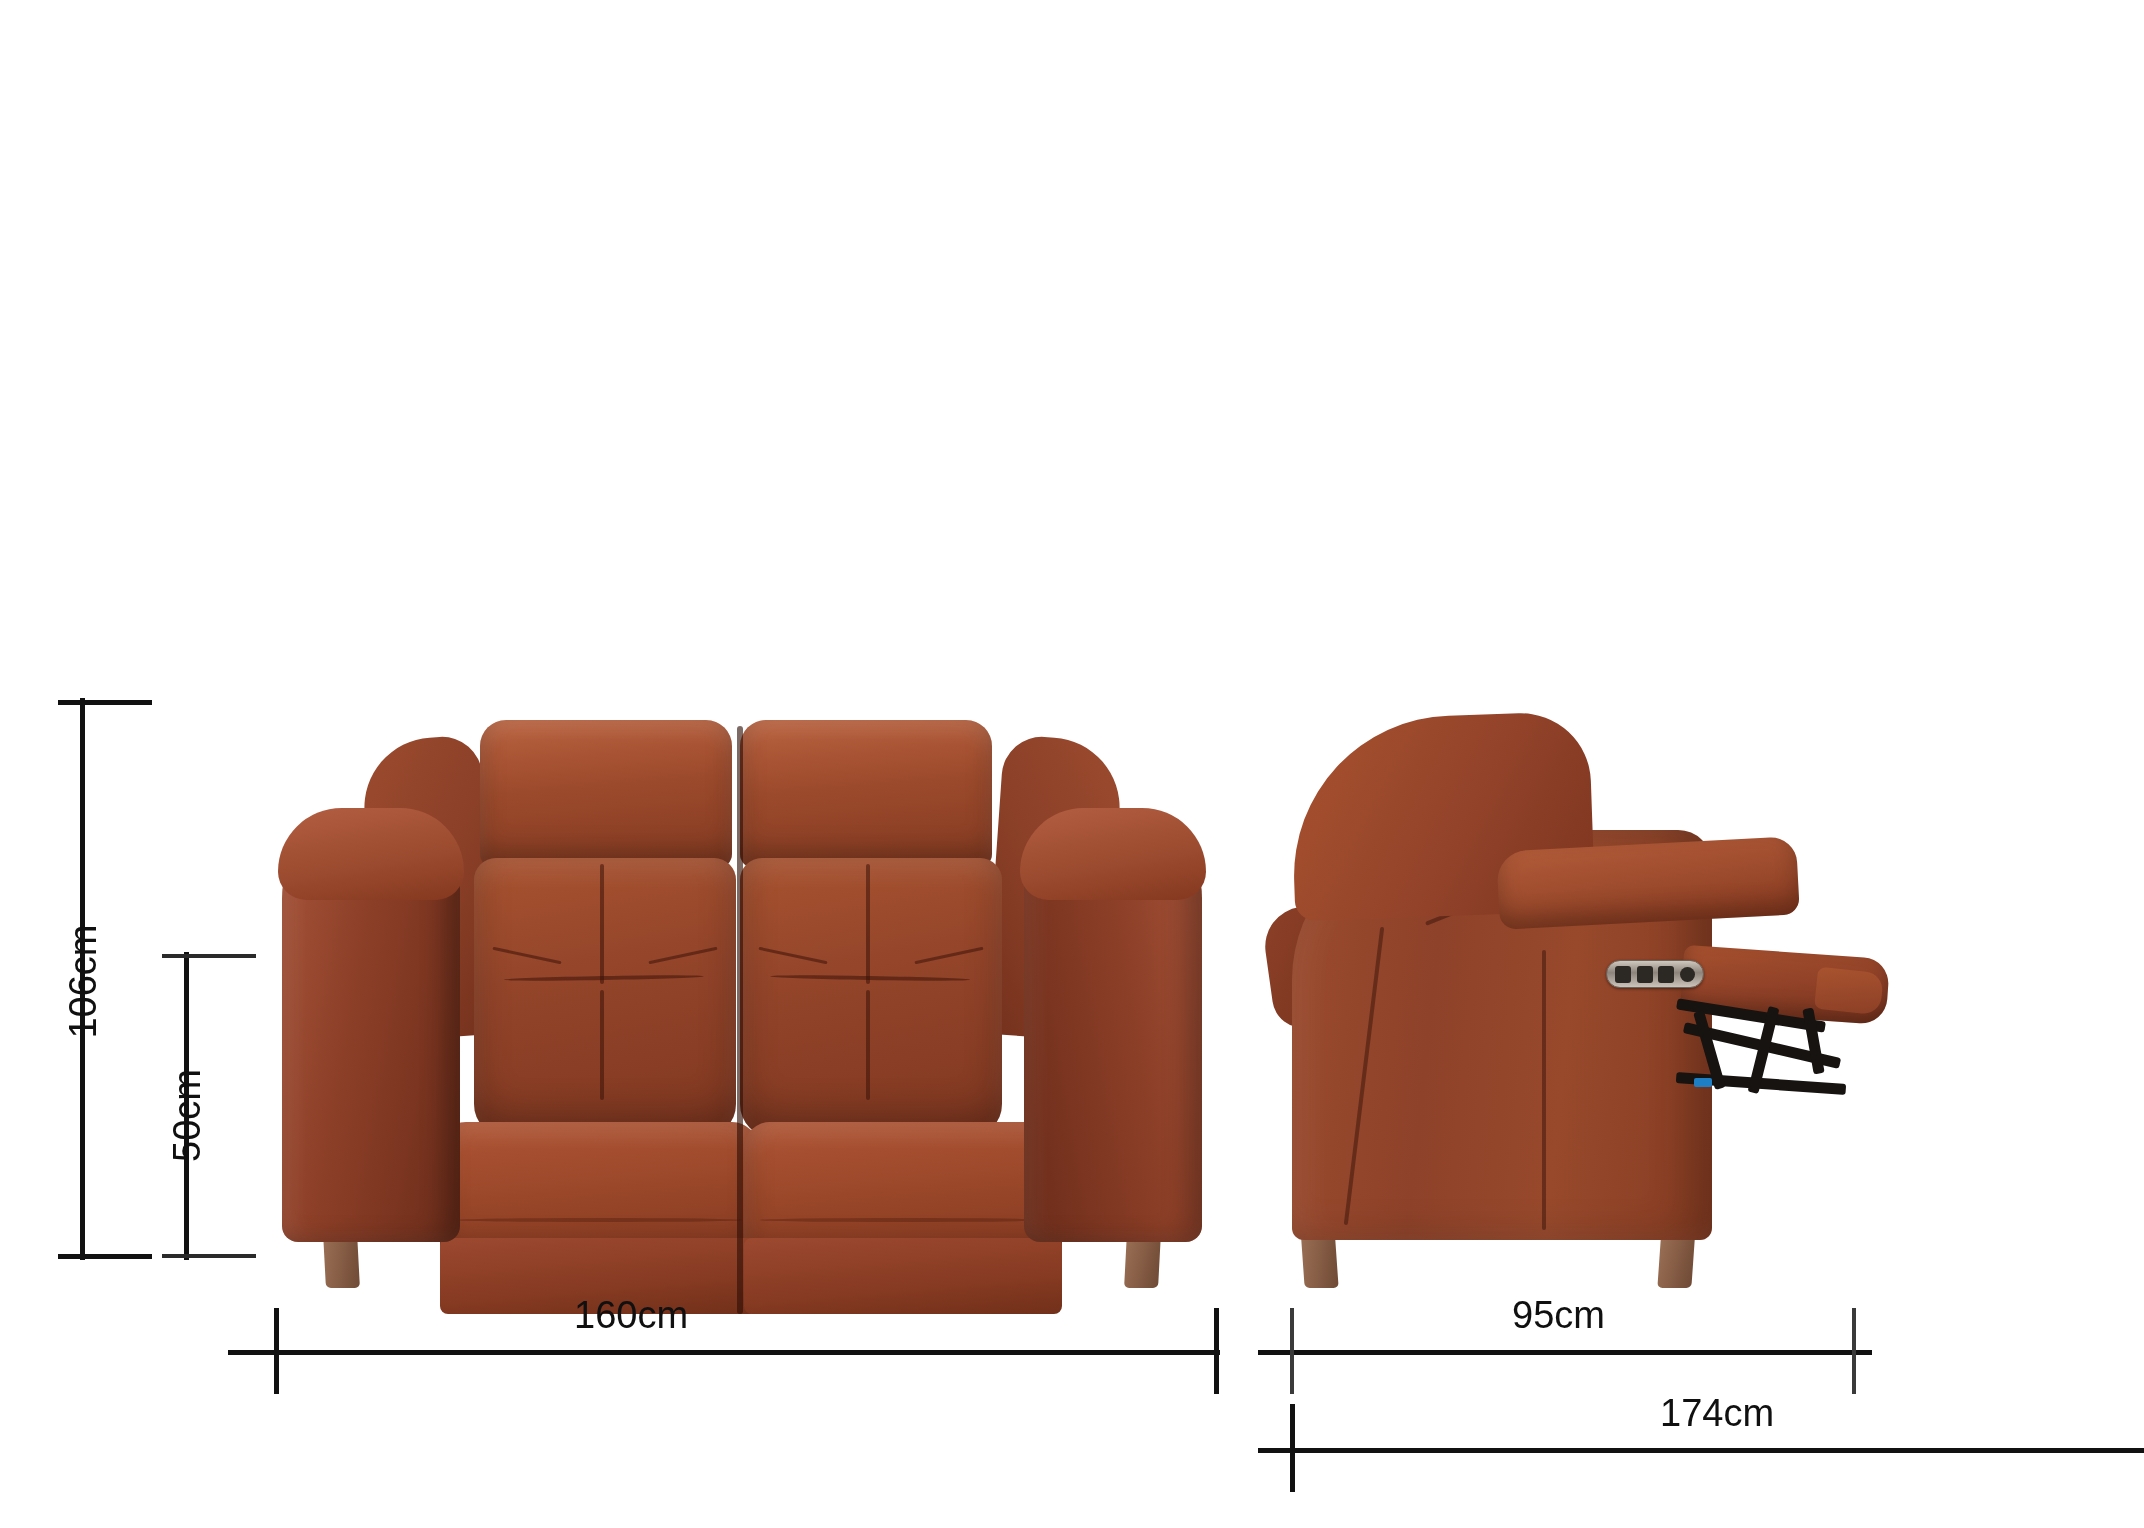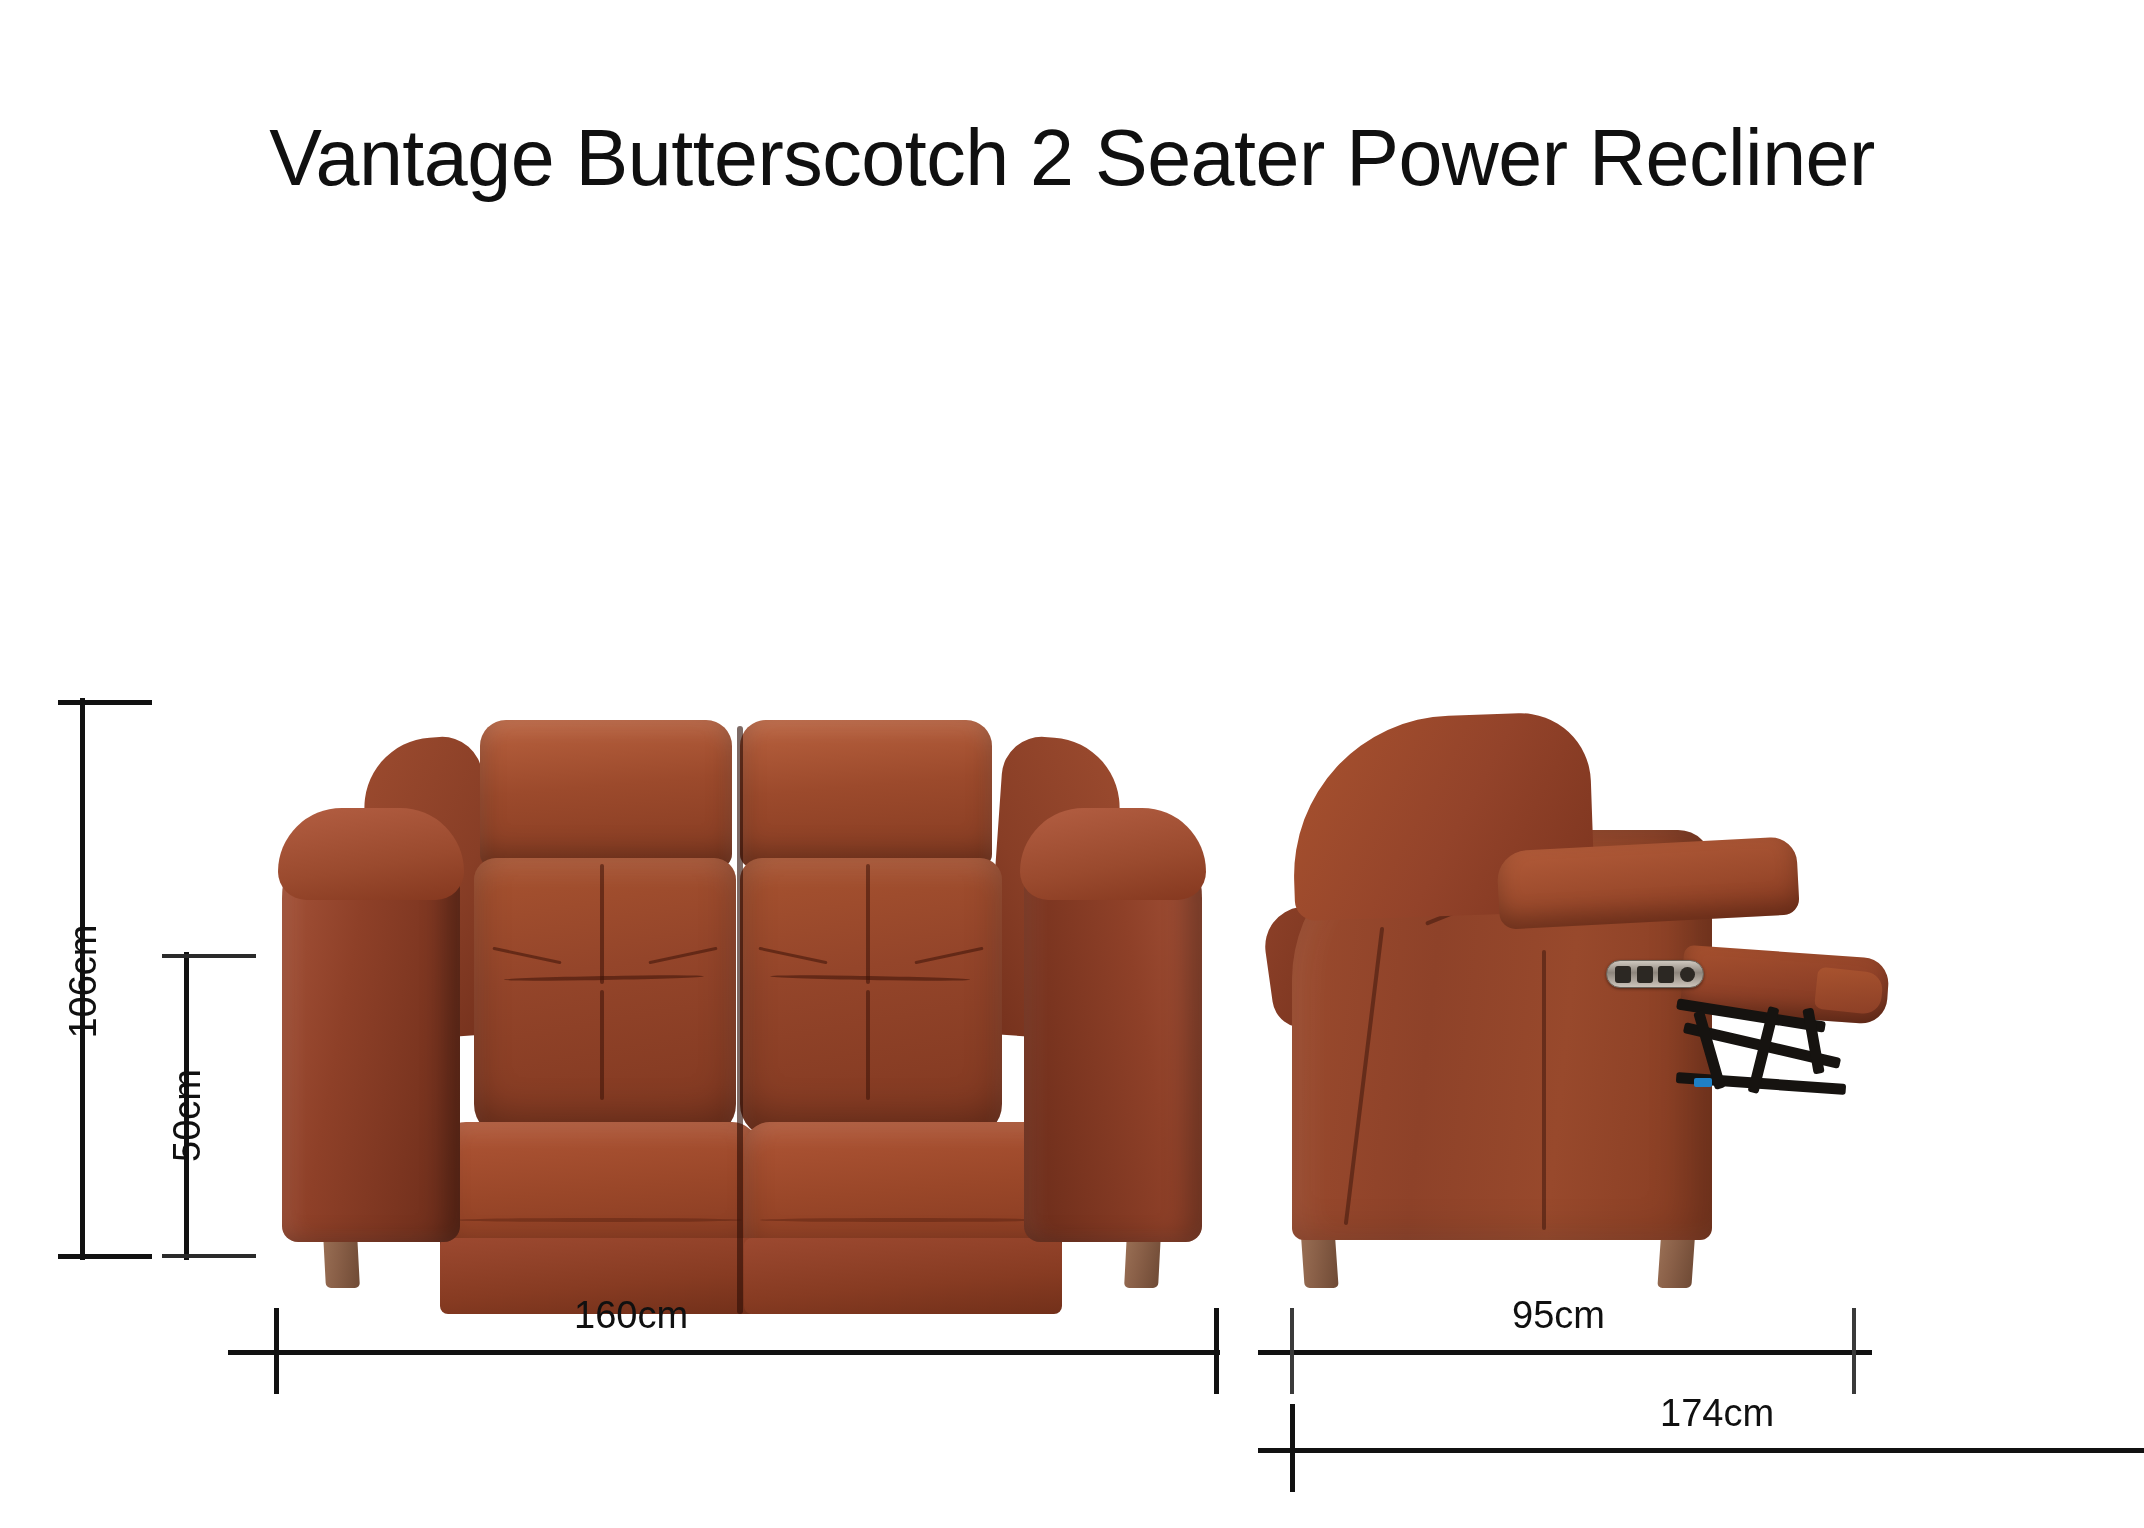--- a/index.html
+++ b/index.html
@@ -224,21 +224,20 @@
   }
   .sv-bar{position:absolute;background:#161310;border-radius:3px;}
   .sv-blue{position:absolute;left:18px;top:74px;width:18px;height:9px;background:#1f7fc4;border-radius:2px;}
 
 </style>
 </head>
 <body>
 
 <div class="stage">
 
-  <div id="product-title">Vantage Butterscotch 2 Seater Power Recliner</div>
 
   <div class="dim-line-v" style="left:80px;top:698px;height:562px;"></div>
   <div class="tick-h" style="left:58px;top:700px;width:94px;"></div>
   <div class="tick-h" style="left:58px;top:1254px;width:94px;"></div>
   <div class="dim-label vert" style="left:18px;top:960px;width:130px;text-align:center;">106cm</div>
 
   <div class="dim-line-v" style="left:184px;top:952px;height:308px;"></div>
   <div class="tick-h" style="left:162px;top:954px;width:94px;background:#2a2a2a;height:4px;"></div>
   <div class="tick-h" style="left:162px;top:1254px;width:94px;background:#2a2a2a;height:4px;"></div>
   <div class="dim-label vert" style="left:122px;top:1094px;width:130px;text-align:center;">50cm</div>

